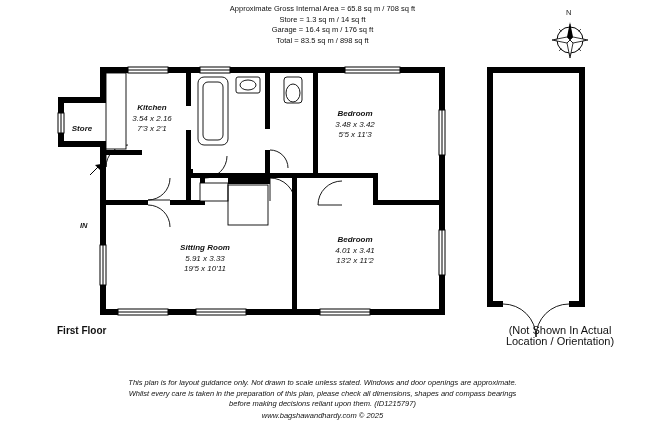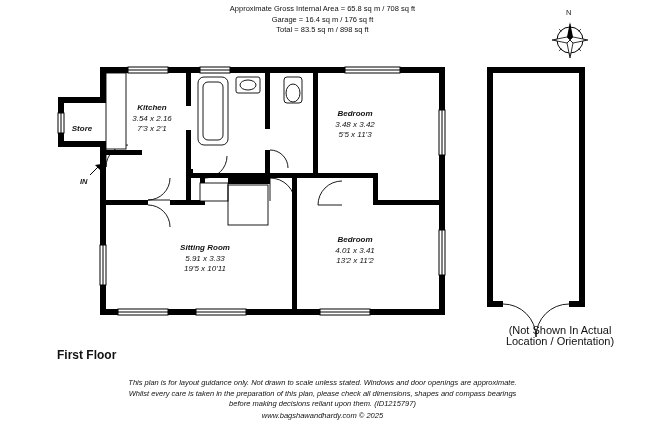--- a/index.html
+++ b/index.html
@@ -56,36 +56,37 @@
     white-space: nowrap;
   }
   .room-label .name { font-weight: bold; }
   .room-label .dims { }
 
   
   .in-label {
     position: absolute;
     font-size: 7.5px;
     font-weight: bold;
+    margin-top: 44px;
   }
 
   
   #garage-note {
     left: 480px; top: 325px;
     width: 160px;
     text-align: center;
     font-size: 11px;
     line-height: 10.5px;
     color: #111;
   }
 
   
   #floor-title {
-    left: 57px; top: 348px;
-    font-size: 12px;
+    left: 57px; top: 325px;
+    font-size: 10px;
     font-weight: bold;
     color: #111;
   }
 
   
   #footer {
     left: 0; top: 378px;
     width: 645px;
     text-align: center;
     font-size: 7.5px;
@@ -93,20 +94,21 @@
     color: #111;
     font-style: italic;
   }
   #footer .copyright { margin-top: 1px; }
 </style>
 </head>
 <body>
 
 <div id="header" class="abs">
   <div>Approximate Gross Internal Area = 65.8 sq m / 708 sq ft</div>
+  <div>Store = 1.3 sq m / 14 sq ft</div>
   <div>Garage = 16.4 sq m / 176 sq ft</div>
   <div>Total = 83.5 sq m / 898 sq ft</div>
 </div>
 
 <div id="compass" class="abs">
   <span class="n-label">N</span>
   <svg class="rose" width="40" height="40" viewBox="0 0 40 40">
     <circle cx="20" cy="20" r="13" fill="none" stroke="#000" stroke-width="1"></circle>
     <polygon points="20,2 23,17 20,20 17,17" fill="#000"></polygon>
     <polygon points="20,38 23,23 20,20 17,23" fill="#fff" stroke="#000" stroke-width="0.8"></polygon>

